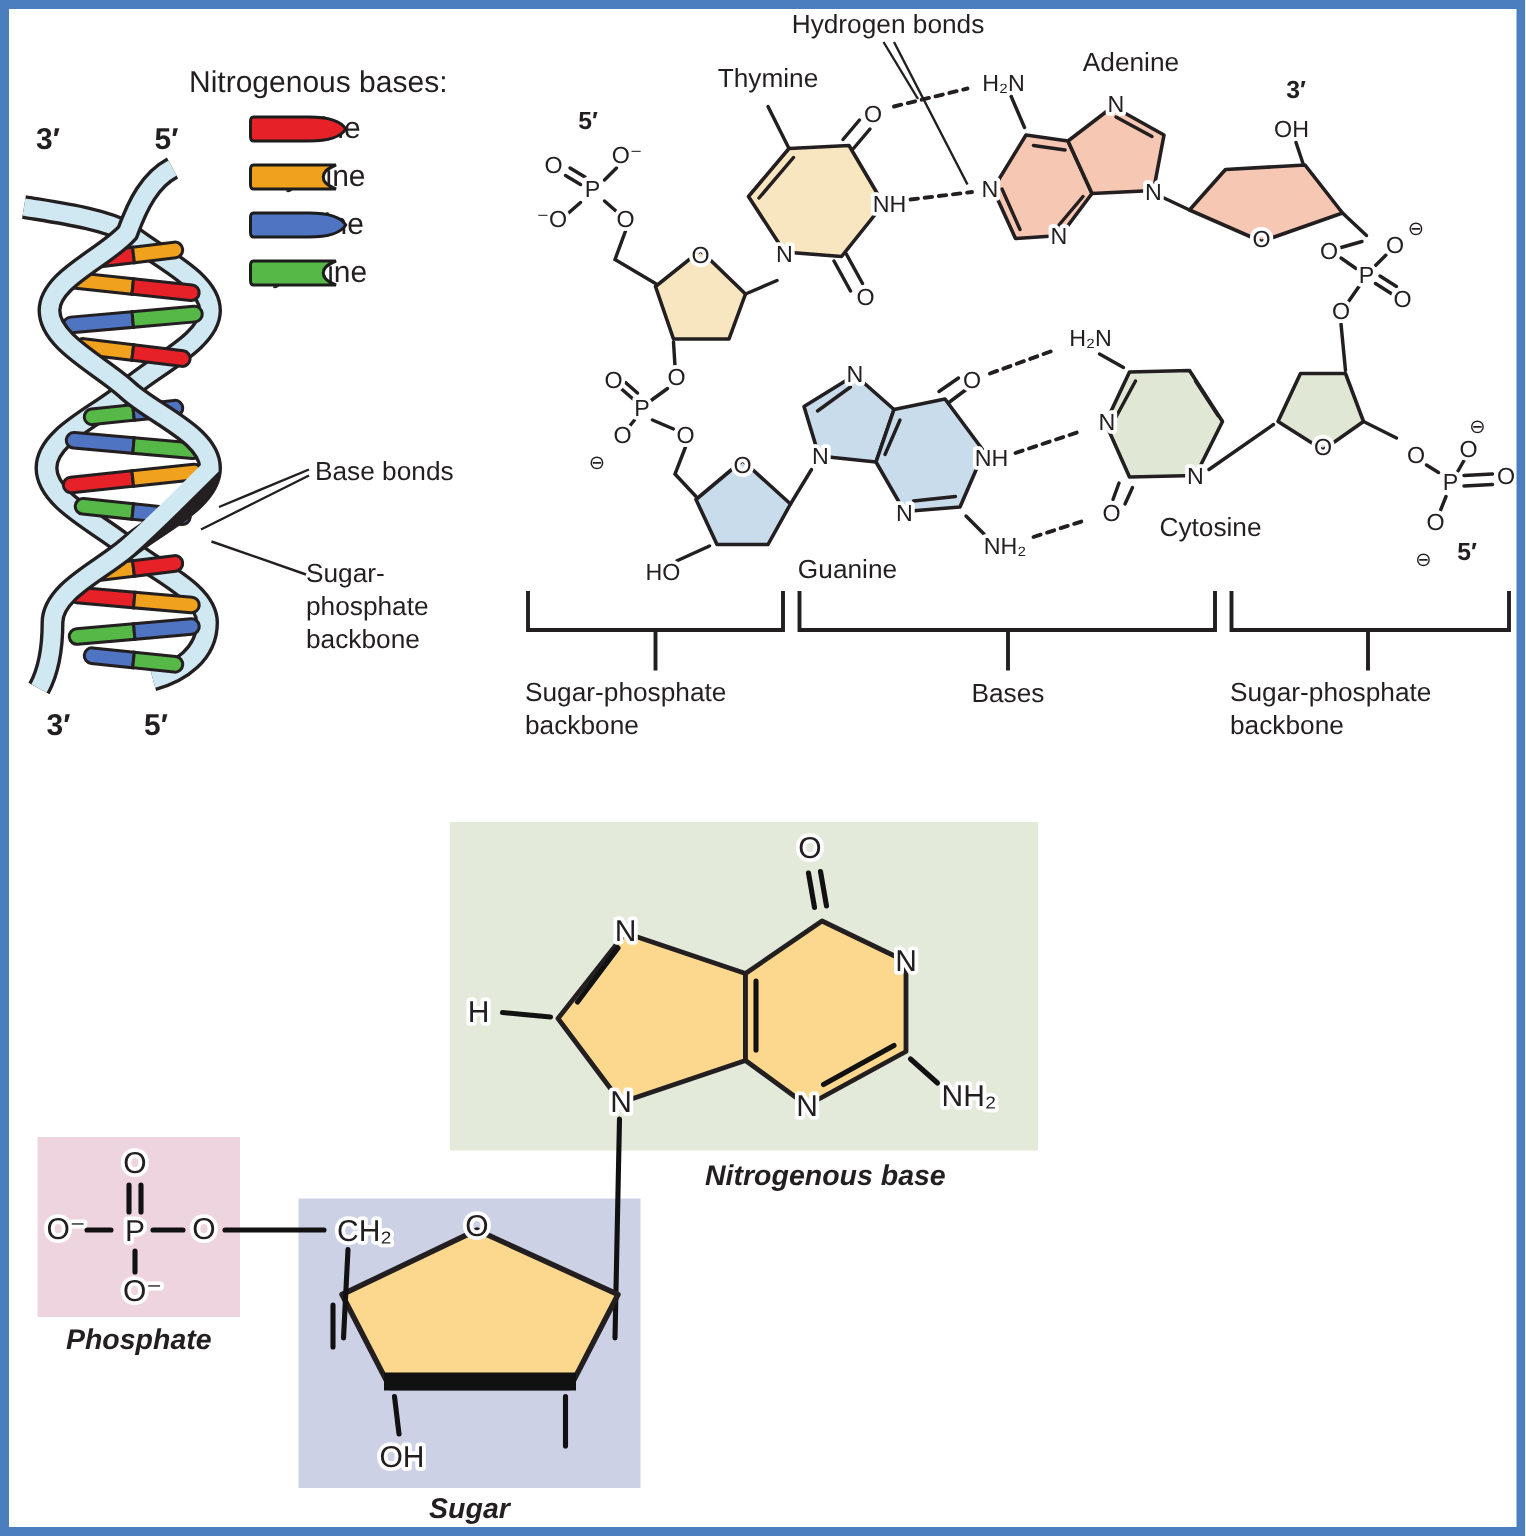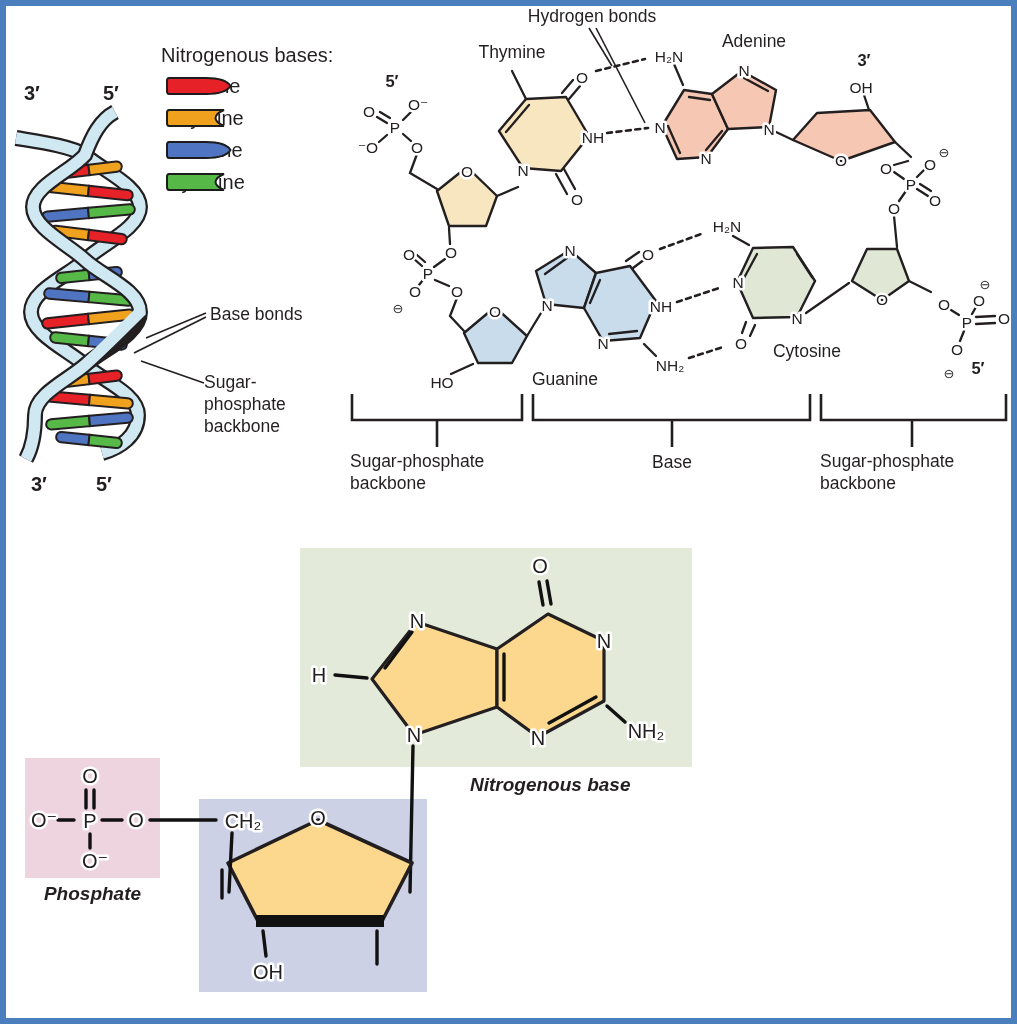--- a/index.html
+++ b/index.html
@@ -111,21 +111,21 @@
   <div class="abs b35" style="left:24px;top:82px;">3′</div>
   <div class="abs b35" style="left:103px;top:82px;">5′</div>
   <div class="abs b35" style="left:31px;top:473px;">3′</div>
   <div class="abs b35" style="left:96px;top:473px;">5′</div>
 
   <div class="abs lbl17" style="left:210px;top:303px;">Base bonds</div>
   <div class="abs lbl17 pre" style="left:204px;top:371px;">Sugar-
 phosphate
 backbone</div>
 
-  <div class="abs legend-title" style="left:126px;top:44px;margin-left:35px;">Nitrogenous bases:</div>
+  <div class="abs legend-title" style="left:126px;top:44px;">Nitrogenous bases:</div>
   <div class="lg-row" style="top:74px;">
     <svg width="70" height="22" viewBox="0 0 70 22">
         <use href="#sw-point" fill="#e62128"></use>
       </svg>
     <span>Adenine</span>
   </div>
   <div class="lg-row" style="top:106px;">
     <svg width="70" height="22" viewBox="0 0 70 22">
         <use href="#sw-notch" fill="#f0a11e"></use>
       </svg>
@@ -292,21 +292,21 @@
         <text x="985" y="284" class="atom sm">⊖</text>
         <text x="1004" y="318" class="atom">O</text>
         <text x="957" y="349" class="atom">O</text>
         <text x="949" y="373" class="atom sm">⊖</text>
         <text x="978" y="368" class="atom b">5′</text>
       </g>
   </svg>
 
   <div class="abs lbl17 pre" style="left:350px;top:450px;">Sugar-phosphate
 backbone</div>
-  <div class="abs lbl17" style="left:612px;top:451px;width:120px;text-align:center;">Base</div>
+  <div class="abs lbl17" style="left:612px;top:451px;width:120px;text-align:center;">Bases</div>
   <div class="abs lbl17 pre" style="left:820px;top:450px;">Sugar-phosphate
 backbone</div>
 
   <svg class="abs" style="left:0;top:520px;" width="1017" height="504" viewBox="0 520 1017 504">
 
     <rect x="300" y="548" width="392" height="219" fill="#e4ead9"></rect>
     <rect x="25" y="758" width="135" height="120" fill="#eed4df"></rect>
     <rect x="199" y="799" width="228" height="193" fill="#cdd1e6"></rect>
 
     <g>
@@ -351,16 +351,17 @@
         <text x="417" y="621" class="atom big">N</text>
         <text x="604" y="641" class="atom big">N</text>
         <text x="319" y="675" class="atom big">H</text>
         <text x="414" y="735" class="atom big">N</text>
         <text x="538" y="738" class="atom big">N</text>
         <text x="646" y="731" class="atom big">NH₂</text>
       </g>
   </svg>
 
   <div class="abs bold" style="left:25px;top:883px;width:135px;text-align:center;font-size:19px;">Phosphate</div>
+  <div class="abs bold" style="left:199px;top:996px;width:228px;text-align:center;font-size:19px;">Sugar</div>
   <div class="abs bold" style="left:470px;top:774px;font-size:19px;">Nitrogenous base</div>
 
   <div class="frame" style="border-color: rgb(74, 126, 188);"></div>
 </div>
 
 </body></html>

